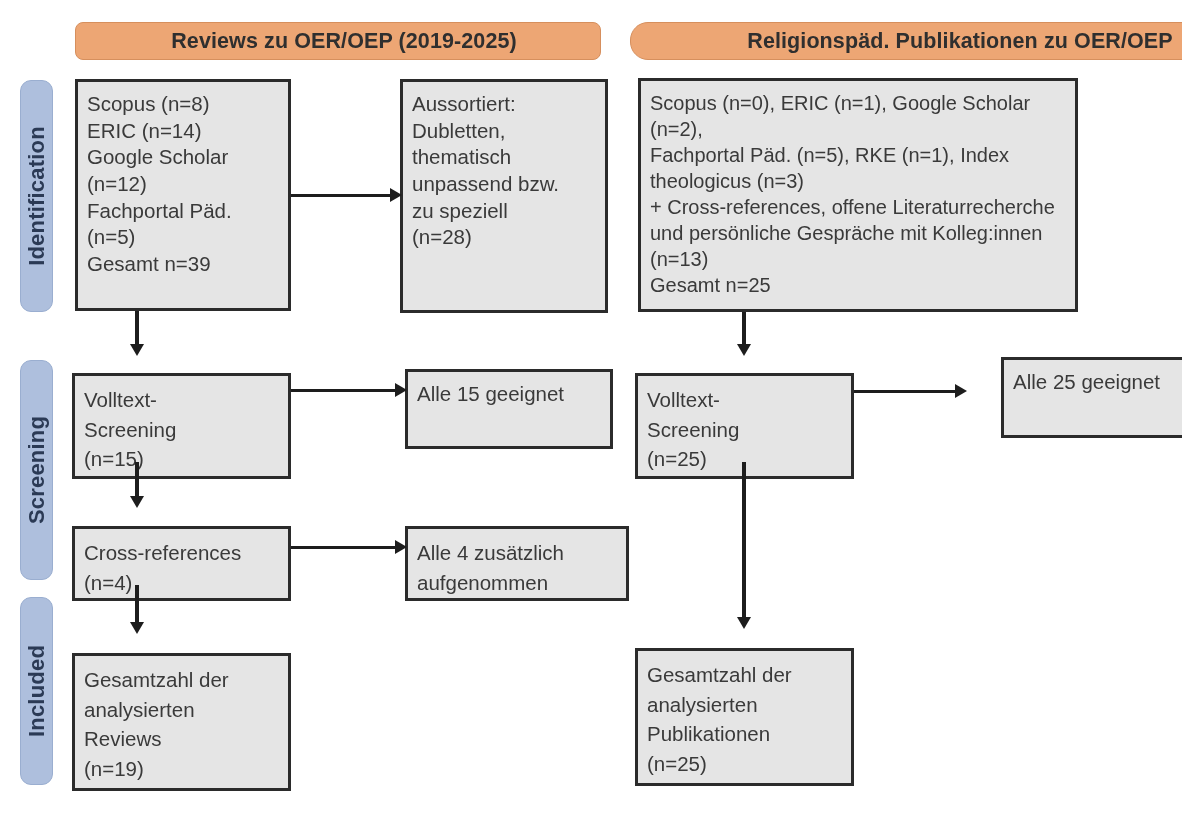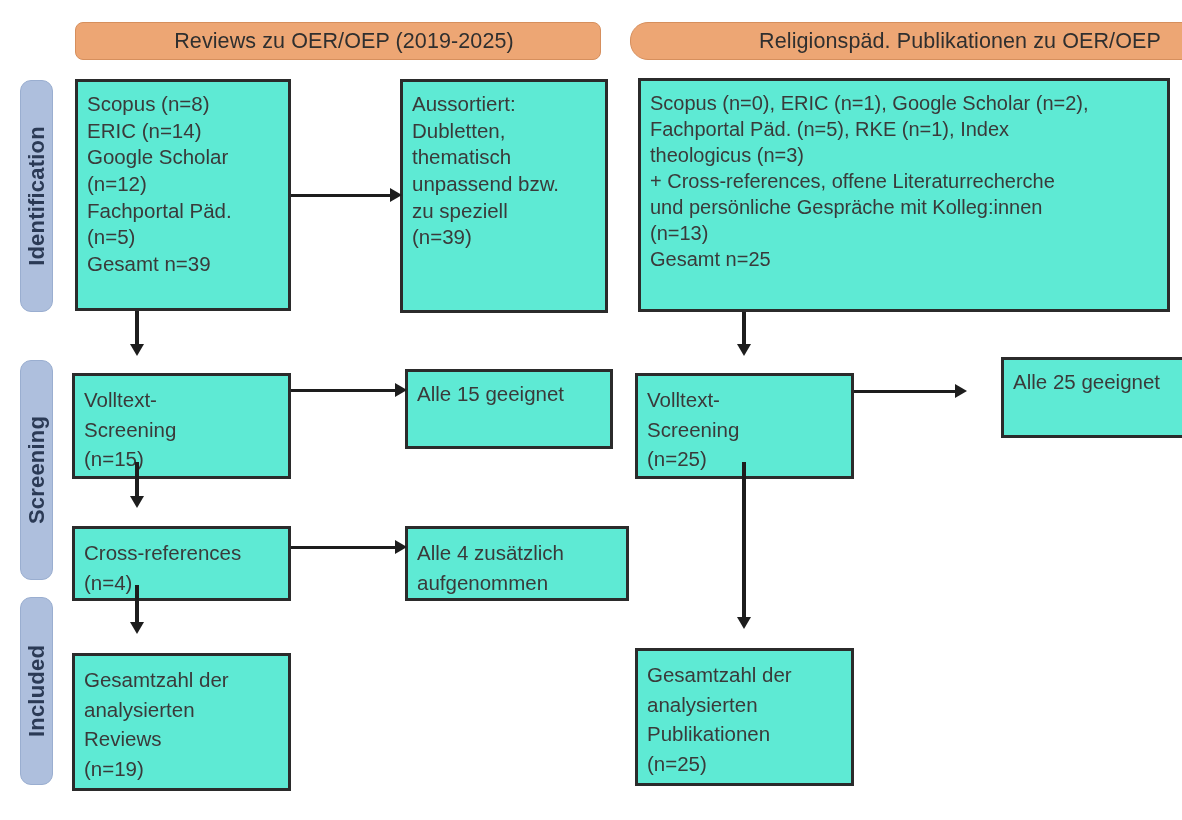--- a/index.html
+++ b/index.html
@@ -32,30 +32,30 @@
 
   
   .col-header{
     position:absolute;
     background:#eda674;
     border:1.5px solid #d68f5d;
     border-radius:8px;
     box-sizing:border-box;
     display:flex;align-items:center;justify-content:center;
     font-size:21.5px;
-    font-weight:normal;
+    font-weight:bold;
     color:#2f2f2f;
     letter-spacing:.1px;
     padding-left:12px;
   }
 
   
   .flow-box{
     position:absolute;
-    background:#5eead4;
+    background:#e5e5e5;
     border:3px solid #2b2b2b;
     box-sizing:border-box;
     padding:9px 2px 6px 9px;
     font-size:20.5px;
     line-height:1.30;
     color:#3a3a3a;
     white-space:pre-line;
     overflow:hidden;
   }
   .flow-box.wide{font-size:20px;line-height:1.30;}
@@ -104,21 +104,21 @@
 (n=12)
 Fachportal Päd.
 (n=5)
 Gesamt n=39</div>
 
   <div class="flow-box" style="left:400px;top:79px;width:208px;height:234px;">Aussortiert:
 Dubletten,
 thematisch
 unpassend bzw.
 zu speziell
-(n=39)</div>
+(n=28)</div>
 
   <div class="hline" style="left:291px;top:194px;width:101px;"></div>
   <div class="arrow-right" style="left:390px;top:188px;"></div>
 
   <div class="vline" style="left:135px;top:311px;height:36px;"></div>
   <div class="arrow-down" style="left:130px;top:344px;"></div>
 
   <div class="flow-box tight" style="left:72px;top:357px;width:219px;height:106px;">Volltext-
 Screening
 (n=15)</div>
@@ -141,21 +141,21 @@
   <div class="arrow-right" style="left:395px;top:540px;"></div>
 
   <div class="vline" style="left:135px;top:585px;height:38px;"></div>
   <div class="arrow-down" style="left:130px;top:622px;"></div>
 
   <div class="flow-box tight" style="left:72px;top:637px;width:219px;height:138px;">Gesamtzahl der
 analysierten
 Reviews
 (n=19)</div>
 
-  <div class="flow-box wide" style="left:638px;top:78px;width:532px;height:234px;">Scopus (n=0), ERIC (n=1), Google Scholar (n=2),
+  <div class="flow-box wide" style="left:638px;top:78px;width:440px;height:234px;">Scopus (n=0), ERIC (n=1), Google Scholar (n=2),
 Fachportal Päd. (n=5), RKE (n=1), Index
 theologicus (n=3)
 + Cross-references, offene Literaturrecherche
 und persönliche Gespräche mit Kolleg:innen
 (n=13)
 Gesamt n=25</div>
 
   <div class="vline" style="left:742px;top:312px;height:35px;"></div>
   <div class="arrow-down" style="left:737px;top:344px;"></div>
 

